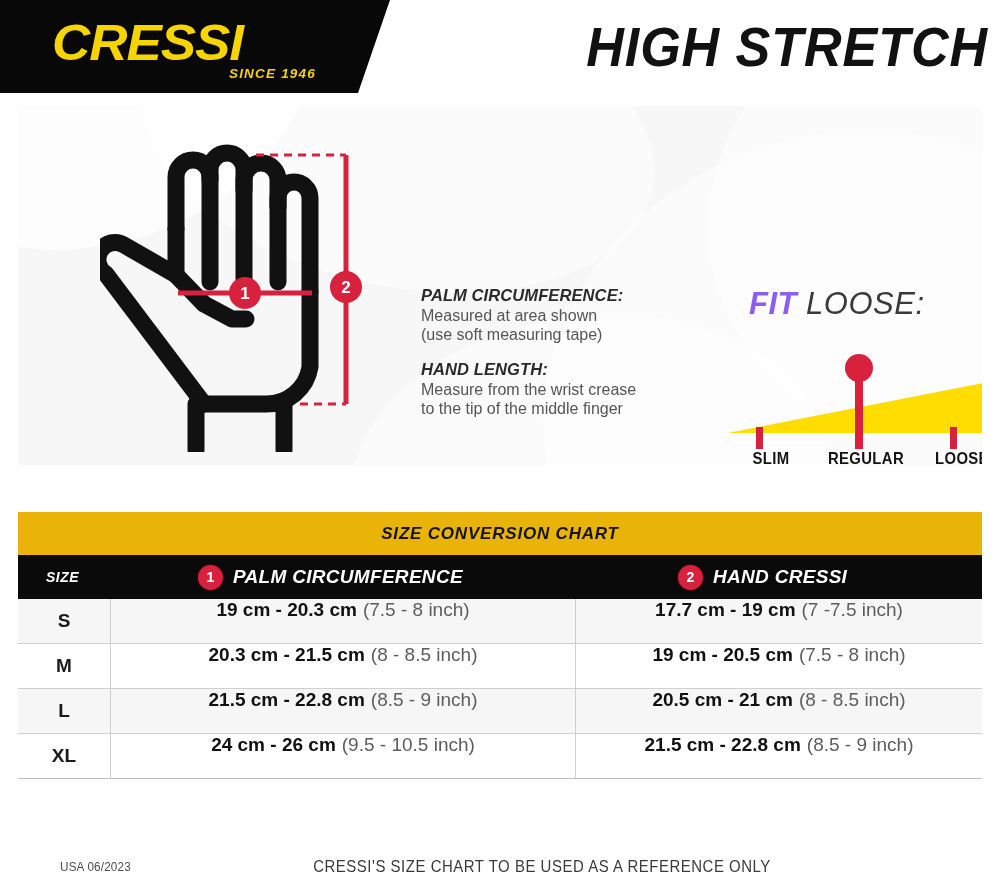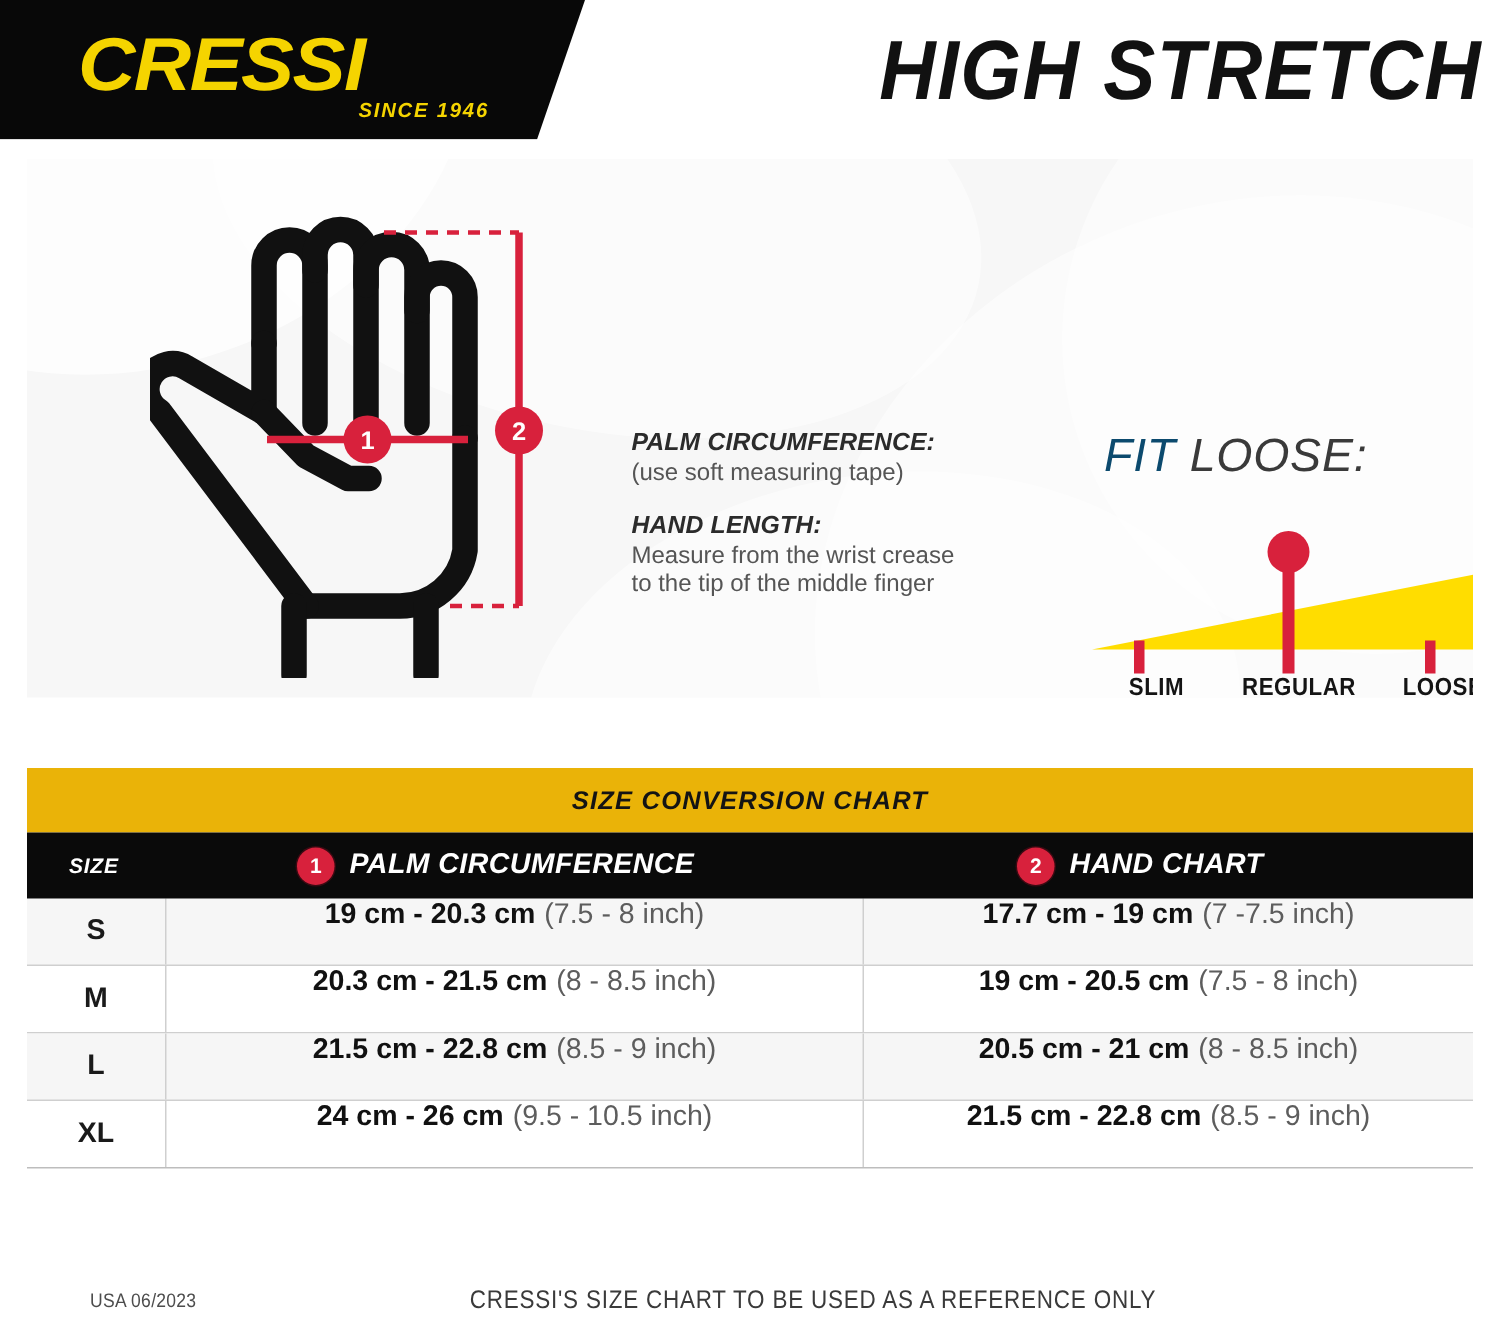--- a/index.html
+++ b/index.html
@@ -41,21 +41,21 @@
     font-weight: bold;
     font-style: italic;
     letter-spacing: -1px;
     color: #F5D400;
     line-height: 50px;
     transform: scaleX(1.06);
     transform-origin: left center;
   }
   #logo-since {
     position: absolute;
-    right: 6px; top: 48px;
+    right: 16px; top: 48px;
     font-size: 13.5px;
     font-weight: bold;
     font-style: italic;
     color: #F5D400;
     letter-spacing: 1.2px;
   }
   #header-title {
     position: absolute;
     right: 12px; top: 17px;
     font-size: 56px;
@@ -120,21 +120,21 @@
     left: 700px; top: 180px;
     width: 280px; height: 170px;
   }
   #fit-title {
     position: absolute;
     left: 18px; top: 0;
     font-size: 31px;
     letter-spacing: 0.5px;
     white-space: nowrap;
   }
-  #fit-title .b { font-weight: normal; font-style: italic; color: #0c4a6e; }
+  #fit-title .b { font-weight: bold; font-style: italic; color: #8b5cf6; margin-left: 13px; }
   #fit-title .l { font-weight: normal; font-style: italic; color: #3a3a3a; }
   #fit-graphic { position: absolute; left: 0; top: 55px; }
   .fit-label {
     position: absolute;
     top: 163px;
     font-size: 16.5px;
     font-weight: bold;
     color: #141414;
     letter-spacing: 0.4px;
     transform: scaleX(0.9);
@@ -302,20 +302,21 @@
       <line x1="246" y1="23" x2="246" y2="272" stroke="#D8213C" stroke-width="5"></line>
       <circle cx="246" cy="155" r="16" fill="#D8213C"></circle>
     </g>
 
     <text x="145" y="167" text-anchor="middle" fill="#ffffff" font-family="Liberation Sans, sans-serif" font-size="17" font-weight="bold">1</text>
     <text x="246" y="161" text-anchor="middle" fill="#ffffff" font-family="Liberation Sans, sans-serif" font-size="17" font-weight="bold">2</text>
   </svg>
 
   <div id="instructions">
     <div class="instr-title">PALM CIRCUMFERENCE:</div>
+    <div class="instr-body">Measured at area shown</div>
     <div class="instr-body">(use soft measuring tape)</div>
     <div class="instr-gap"></div>
     <div class="instr-title">HAND LENGTH:</div>
     <div class="instr-body">Measure from the wrist crease</div>
     <div class="instr-body">to the tip of the middle finger</div>
   </div>
 
   <div id="fit-block">
     <div id="fit-title"><span class="b">FIT</span><span class="l"> LOOSE:</span></div>
 
@@ -342,21 +343,21 @@
   <div id="tbl-title">SIZE CONVERSION CHART</div>
 
   <div id="tbl-head">
     <div class="hd-size">SIZE</div>
     <div class="hd-col" id="hd-col1">
       <span class="badge badge-dark-ring">1</span>
       <span class="txt">PALM CIRCUMFERENCE</span>
     </div>
     <div class="hd-col" id="hd-col2">
       <span class="badge badge-dark-ring">2</span>
-      <span class="txt">HAND CHART</span>
+      <span class="txt">HAND CRESSI</span>
     </div>
   </div>
 
   <div class="row">
     <div class="cell-size">S</div>
     <div class="cell-meas" id="c1">
       <span class="cm">19 cm - 20.3 cm</span>
       <span class="inch">(7.5 - 8 inch)</span>
     </div>
     <div class="cell-meas" id="c2">

